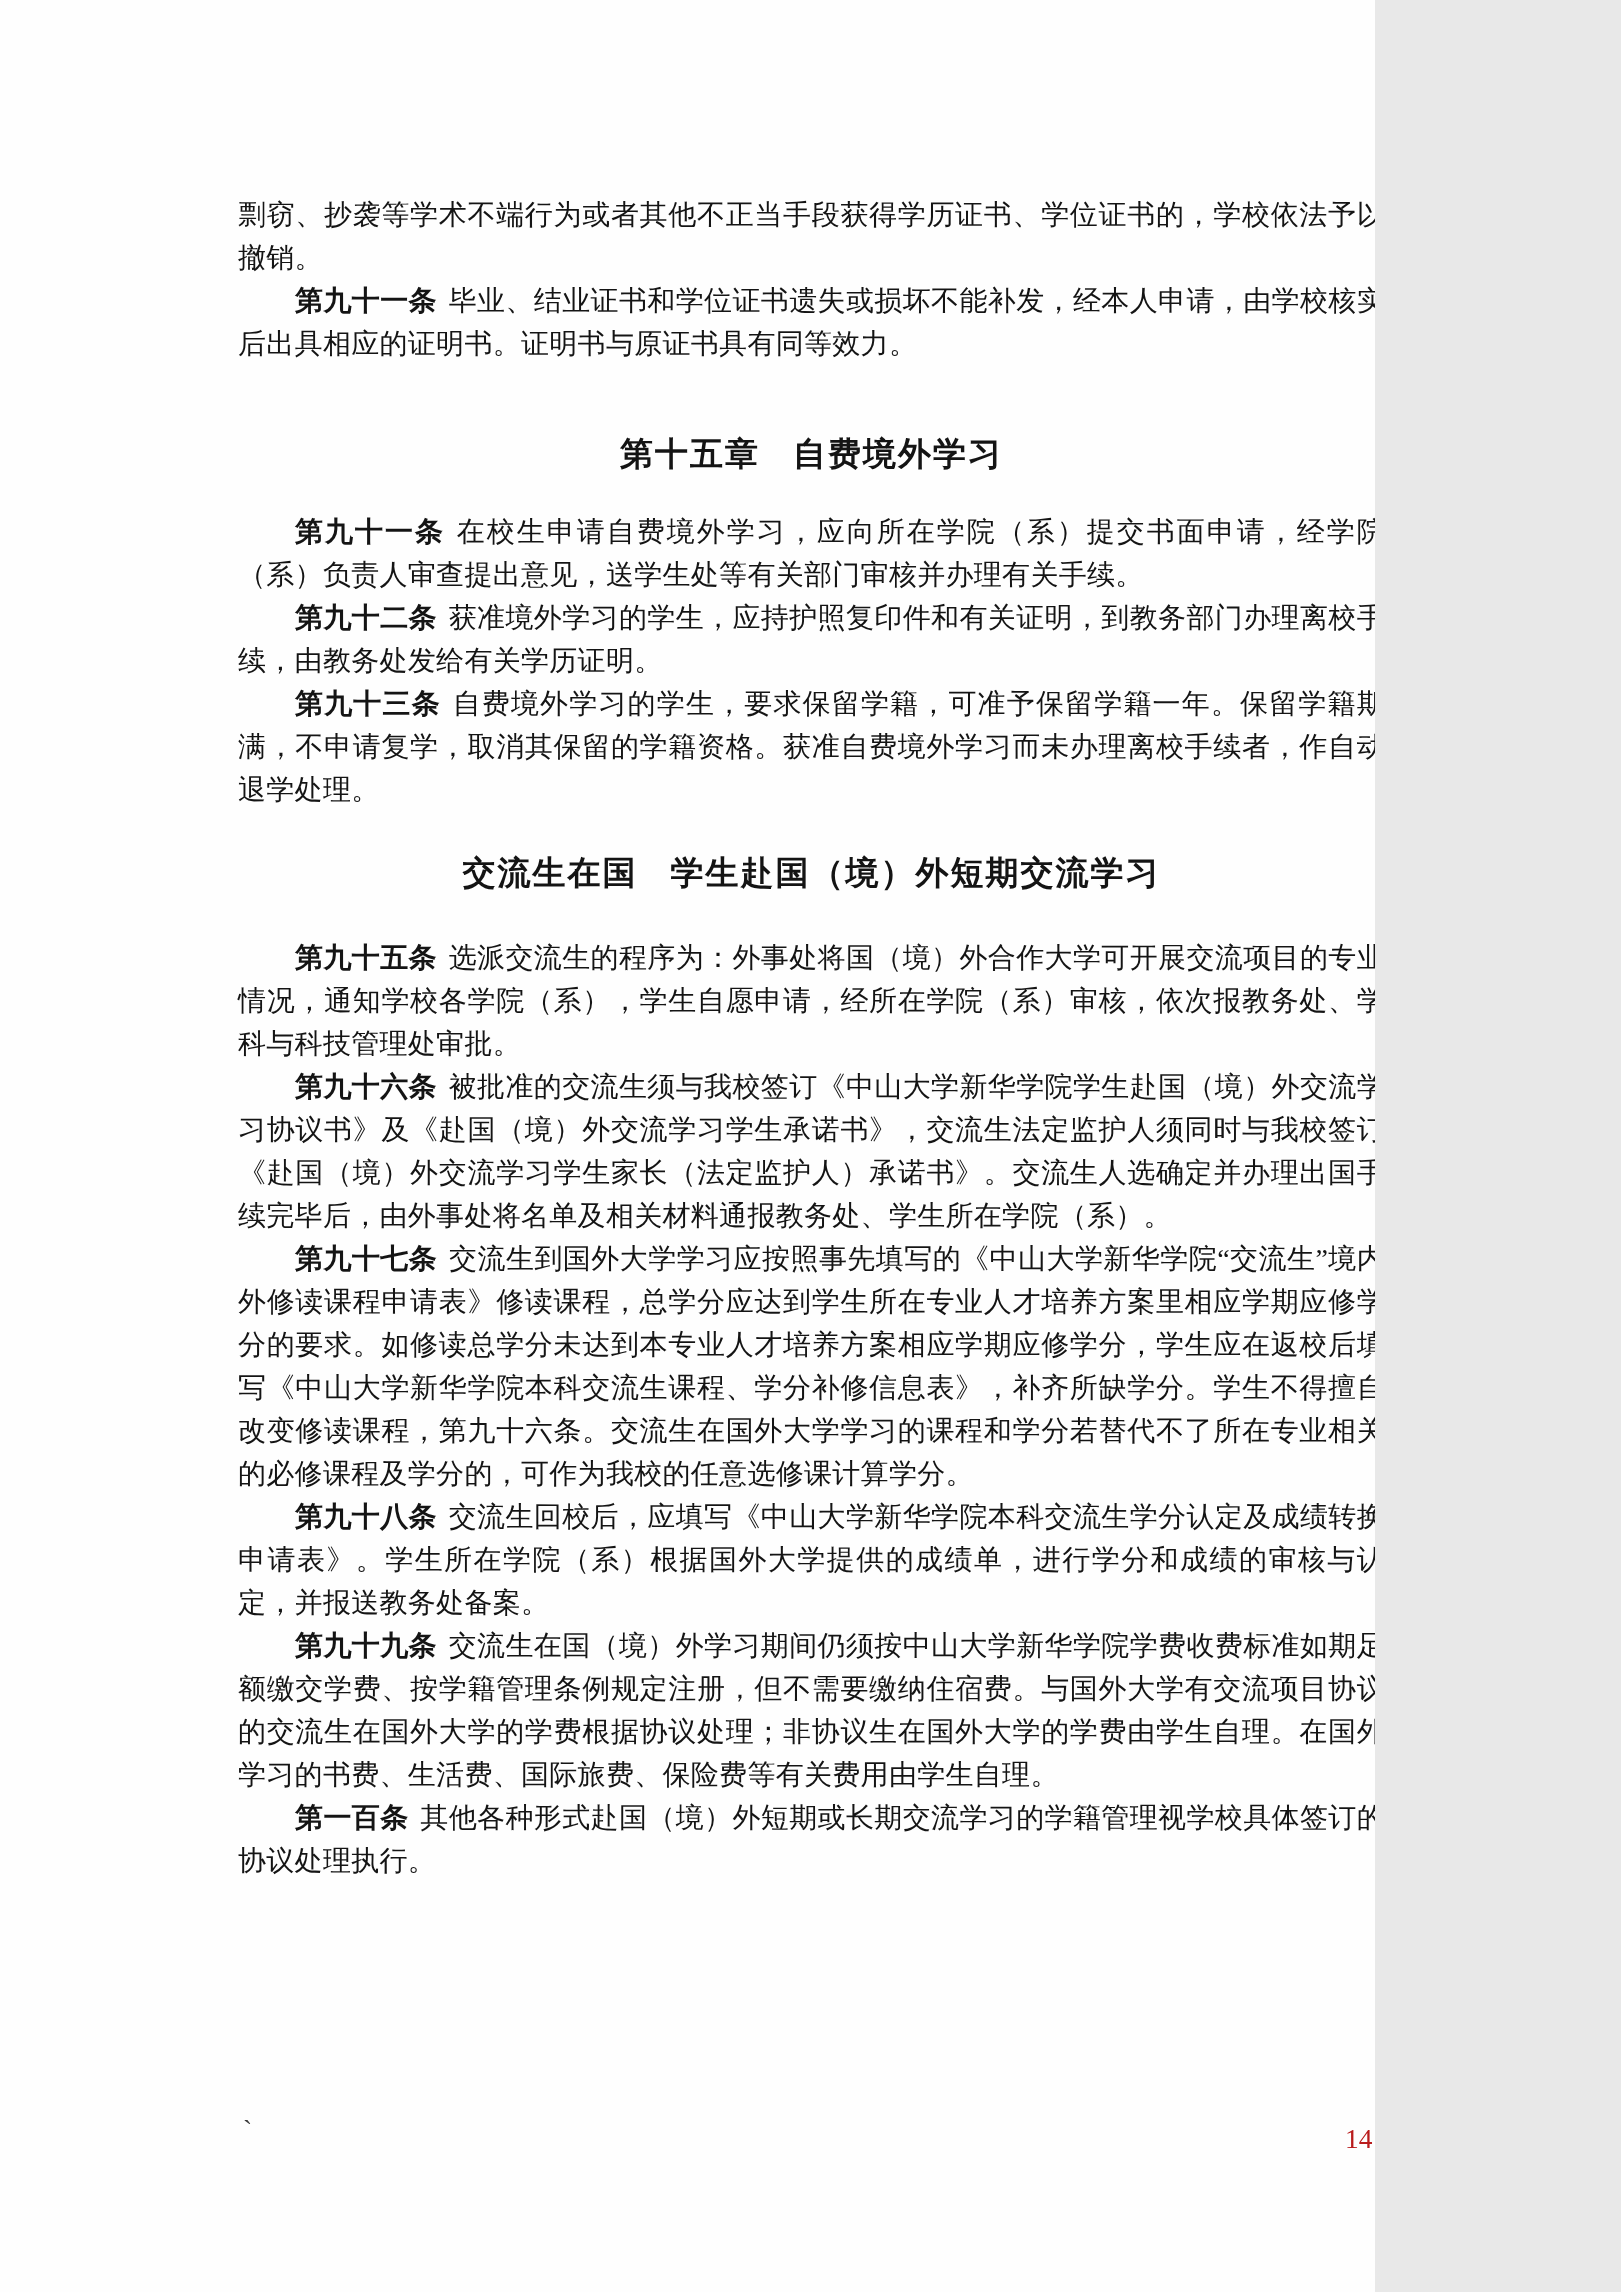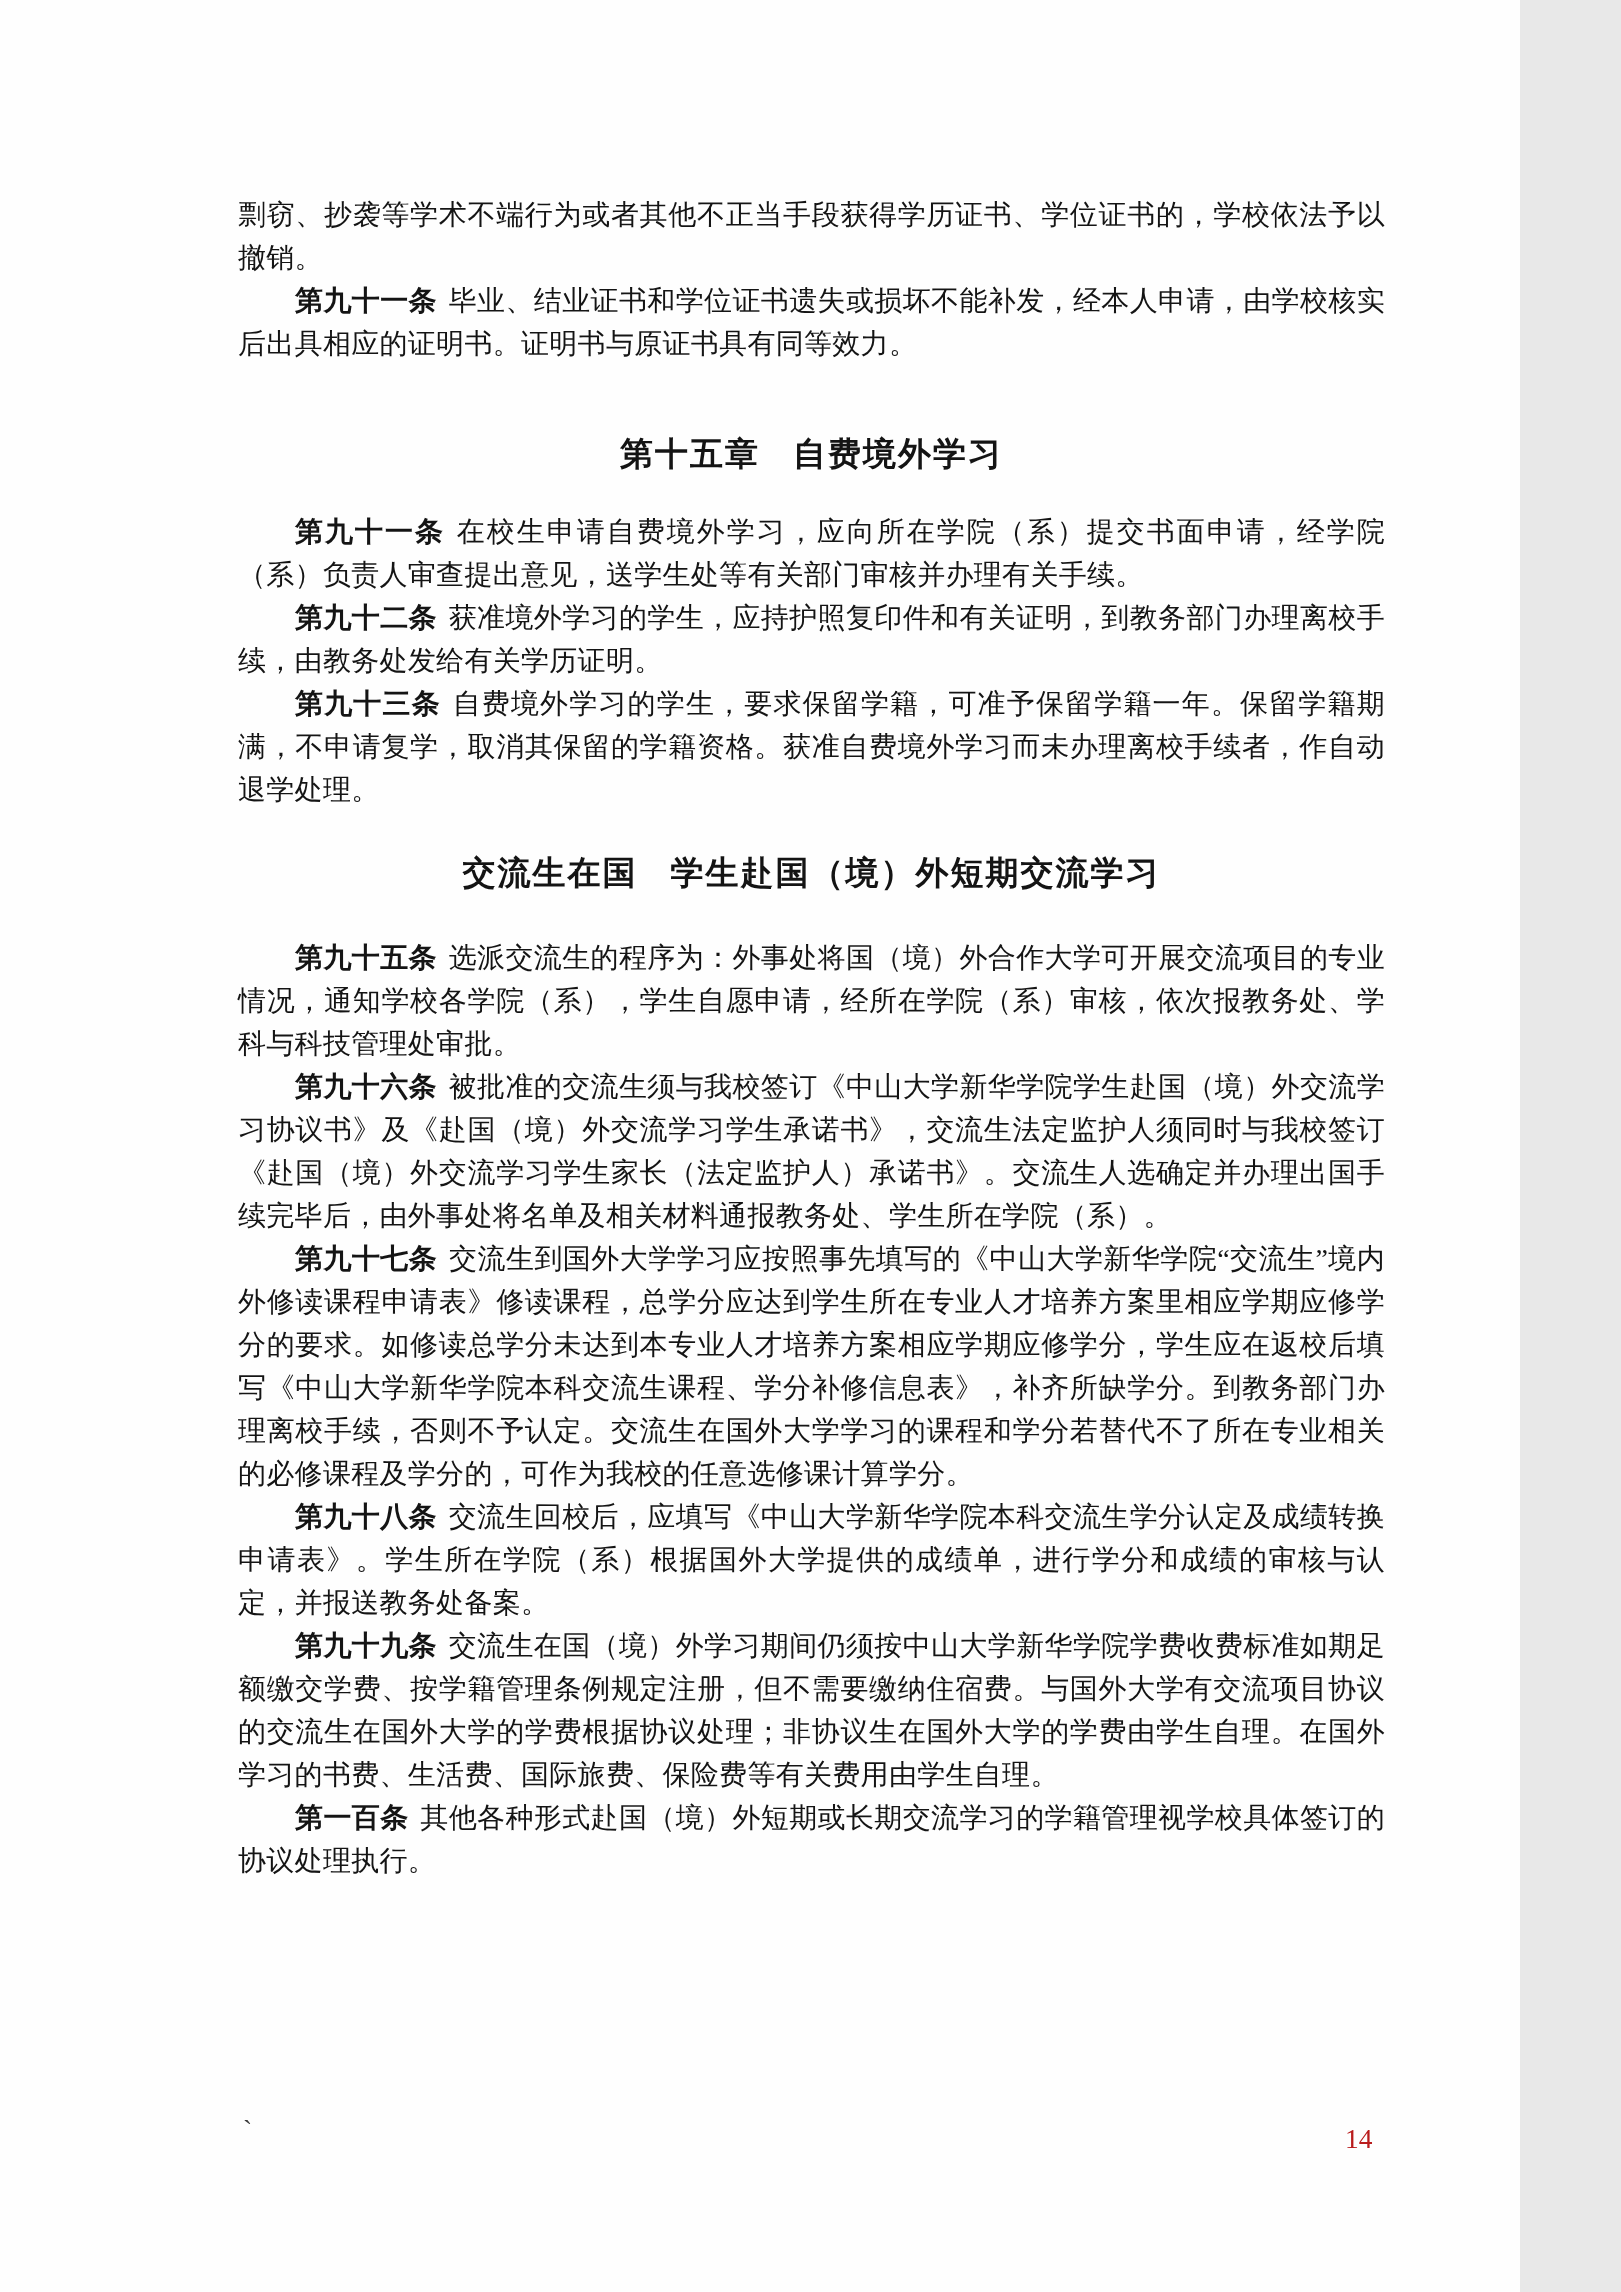--- a/index.html
+++ b/index.html
@@ -1,18 +1,18 @@
 <!DOCTYPE html>
 <html><head>
 <meta charset="utf-8">
 <style>
   html,body{margin:0;padding:0;background:#e8e8e8;}
   .page{
     position:relative;
-    width:1520px;height:2293px;
+    width:1375px;height:2293px;
     background:#fefefe;
     color:#141414;
     overflow:hidden;
     font-family:"Liberation Serif","DejaVu Serif",serif;
   }
   .text-column{
     position:absolute;
     left:238px;top:0;
     width:1147px;
   }
@@ -77,21 +77,21 @@
 
     <p class="para"><span class="article-no">第九十三条</span><span>自费境外学习的学生，要求保留学籍，可准予保留学籍一年。保留学籍期满，不申请复学，取消其保留的学籍资格。获准自费境外学习而未办理离校手续者，作自动退学处理。</span></p>
 
     <h2 class="chapter second"><span class="chapter-no">交流生在国</span><span>学生赴国（境）外短期交流学习</span></h2>
 
 
     <p class="para"><span class="article-no">第九十五条</span><span>选派交流生的程序为：外事处将国（境）外合作大学可开展交流项目的专业情况，通知学校各学院（系），学生自愿申请，经所在学院（系）审核，依次报教务处、学科与科技管理处审批。</span></p>
 
     <p class="para"><span class="article-no">第九十六条</span><span>被批准的交流生须与我校签订《中山大学新华学院学生赴国（境）外交流学习协议书》及《赴国（境）外交流学习学生承诺书》，交流生法定监护人须同时与我校签订《赴国（境）外交流学习学生家长（法定监护人）承诺书》。交流生人选确定并办理出国手续完毕后，由外事处将名单及相关材料通报教务处、学生所在学院（系）。</span></p>
 
-    <p class="para"><span class="article-no">第九十七条</span><span>交流生到国外大学学习应按照事先填写的《中山大学新华学院“交流生”境内外修读课程申请表》修读课程，总学分应达到学生所在专业人才培养方案里相应学期应修学分的要求。如修读总学分未达到本专业人才培养方案相应学期应修学分，学生应在返校后填写《中山大学新华学院本科交流生课程、学分补修信息表》，补齐所缺学分。到教务部门办理离校手续，否则不予认定。交流生在国外大学学习的课程和学分若替代不了所在专业相关的必修课程及学分的，可作为我校的任意选修课计算学分。</span></p>
+    <p class="para"><span class="article-no">第九十七条</span><span>交流生到国外大学学习应按照事先填写的《中山大学新华学院“交流生”境内外修读课程申请表》修读课程，总学分应达到学生所在专业人才培养方案里相应学期应修学分的要求。如修读总学分未达到本专业人才培养方案相应学期应修学分，学生应在返校后填写《中山大学新华学院本科交流生课程、学分补修信息表》，补齐所缺学分。学生不得擅自改变修读课程，第九十六条。交流生在国外大学学习的课程和学分若替代不了所在专业相关的必修课程及学分的，可作为我校的任意选修课计算学分。</span></p>
 
     <p class="para"><span class="article-no">第九十八条</span><span>交流生回校后，应填写《中山大学新华学院本科交流生学分认定及成绩转换申请表》。学生所在学院（系）根据国外大学提供的成绩单，进行学分和成绩的审核与认定，并报送教务处备案。</span></p>
 
     <p class="para"><span class="article-no">第九十九条</span><span>交流生在国（境）外学习期间仍须按中山大学新华学院学费收费标准如期足额缴交学费、按学籍管理条例规定注册，但不需要缴纳住宿费。与国外大学有交流项目协议的交流生在国外大学的学费根据协议处理；非协议生在国外大学的学费由学生自理。在国外学习的书费、生活费、国际旅费、保险费等有关费用由学生自理。</span></p>
 
     <p class="para"><span class="article-no">第一百条</span><span>其他各种形式赴国（境）外短期或长期交流学习的学籍管理视学校具体签订的协议处理执行。</span></p>
 
   </div>
 
   <span class="stray-mark">`</span>

